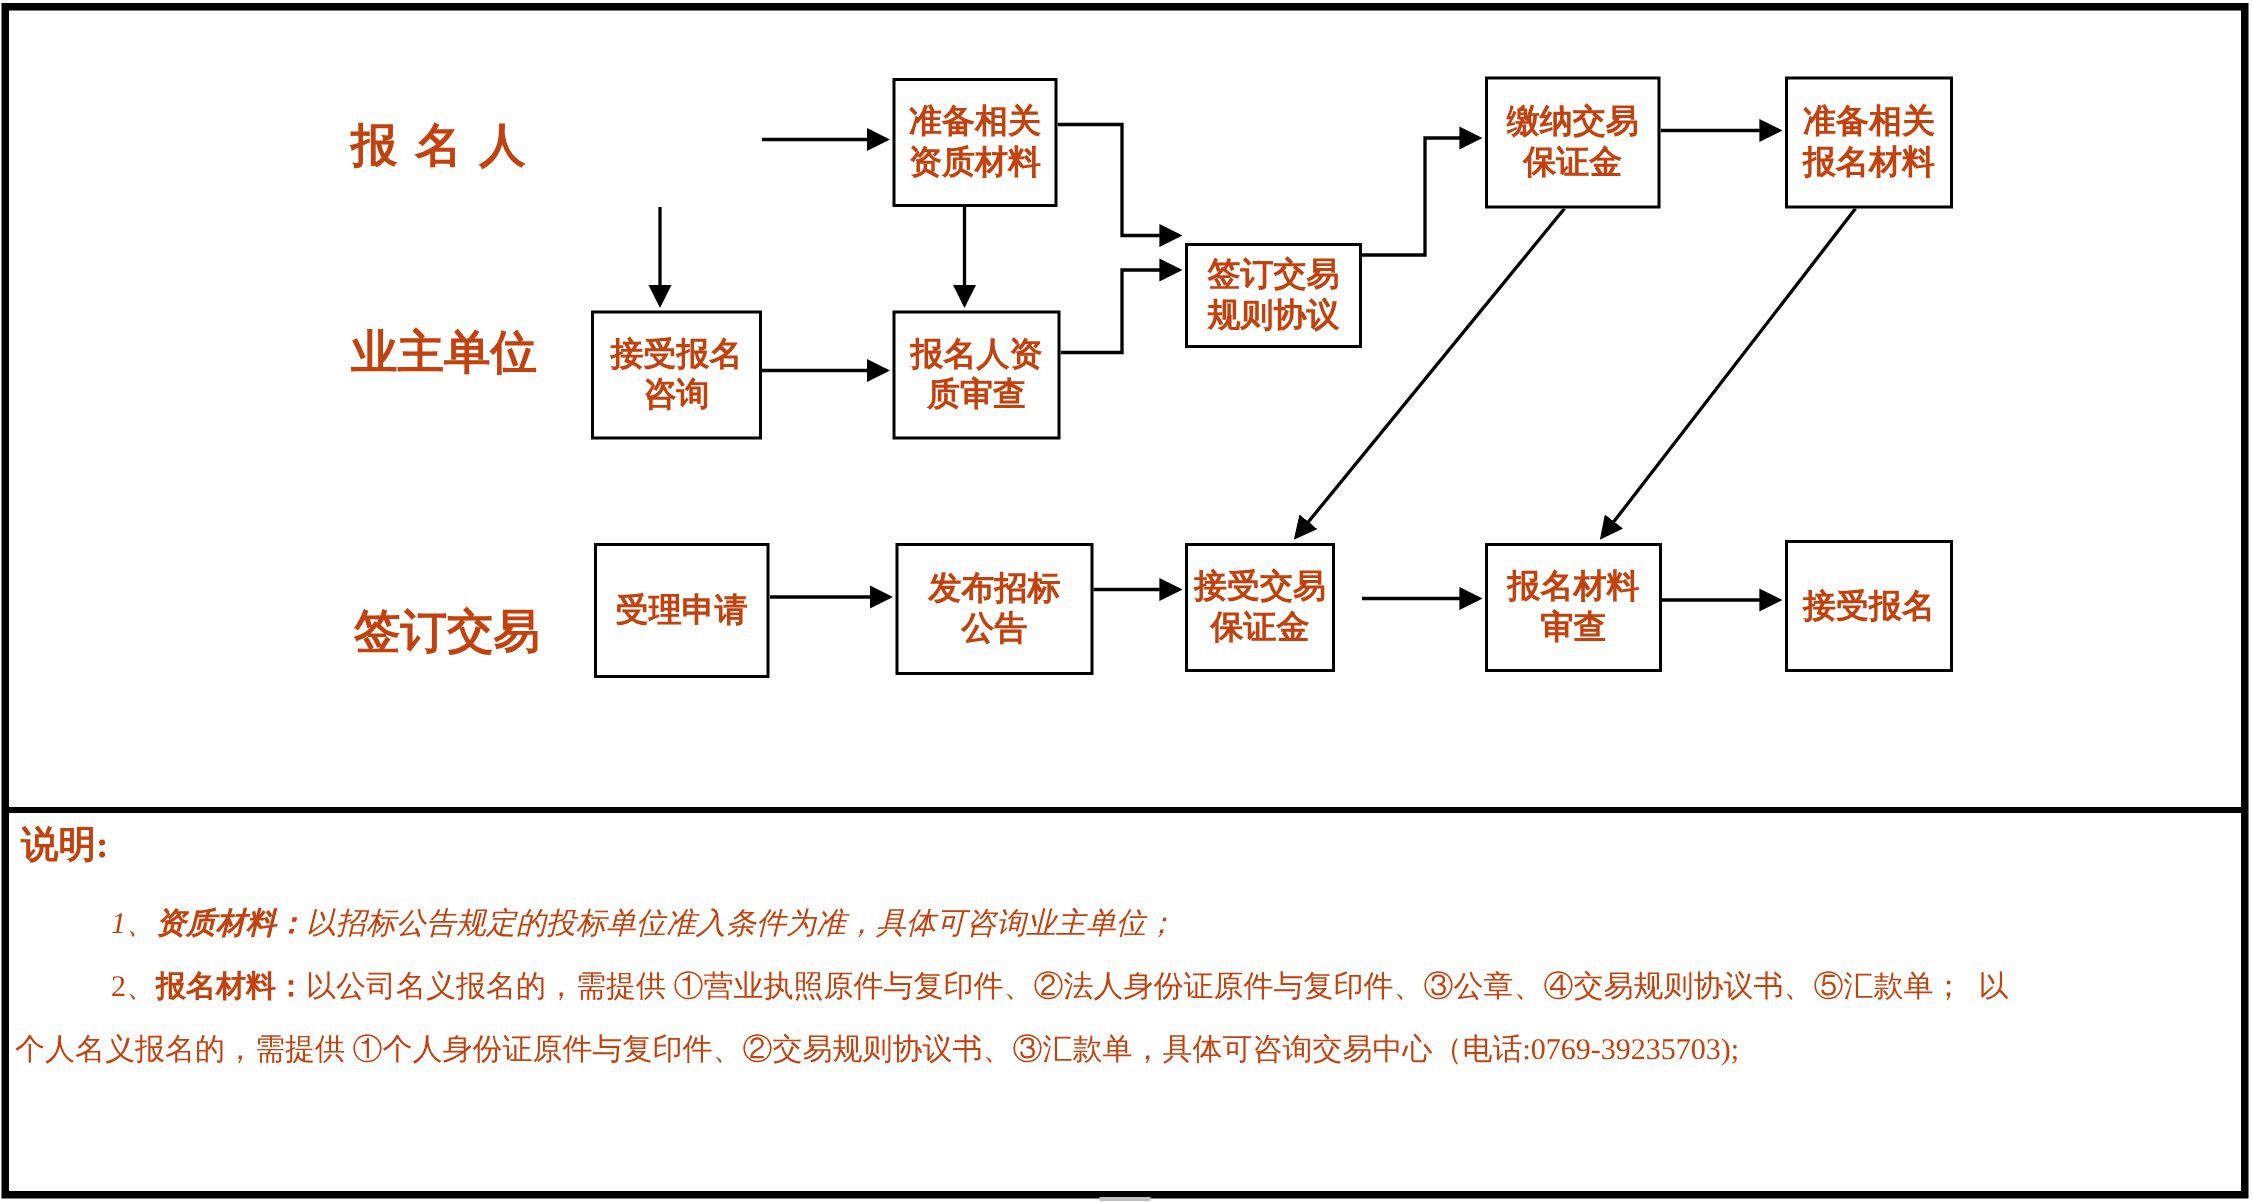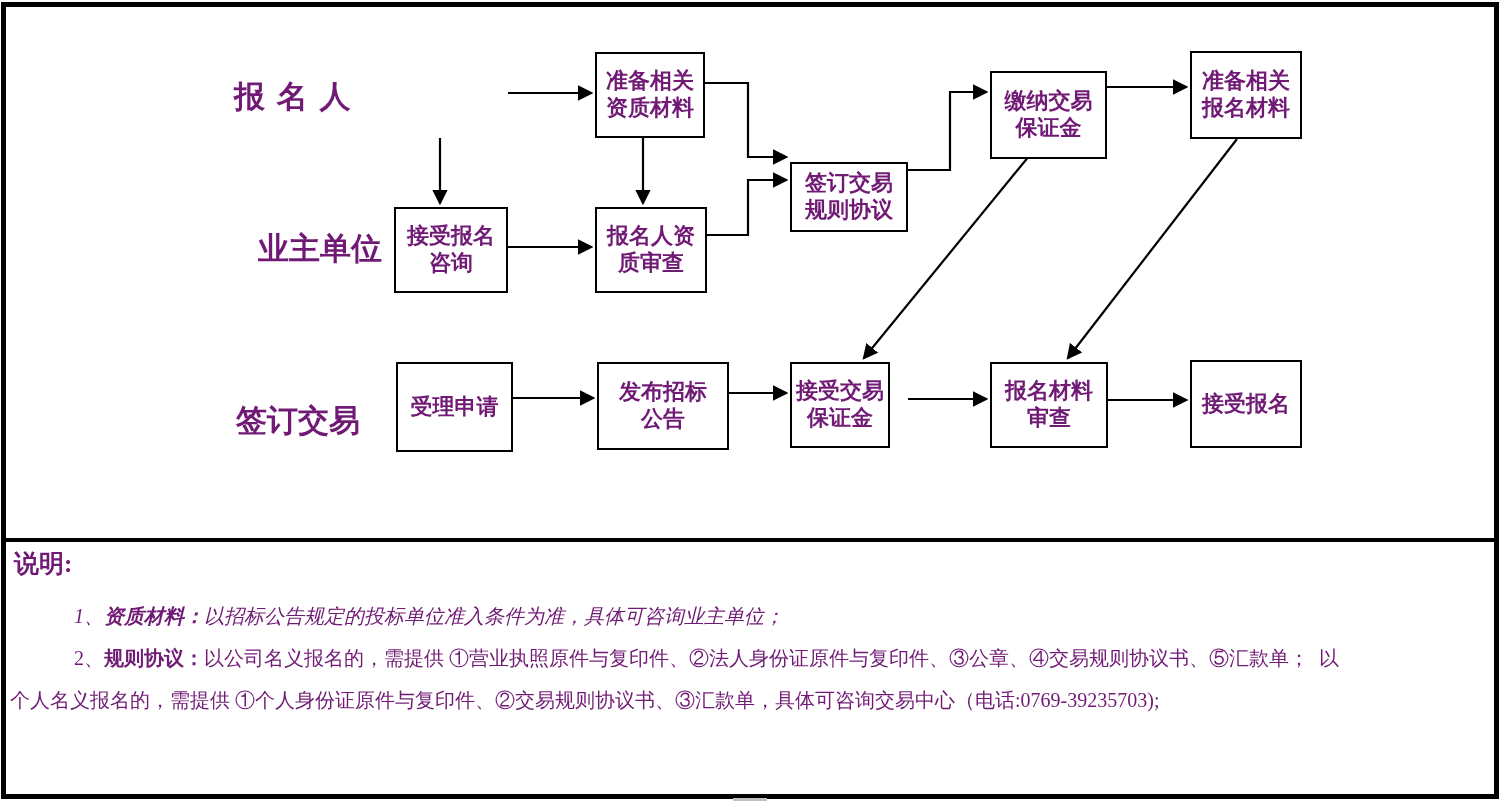--- a/index.html
+++ b/index.html
@@ -1,21 +1,21 @@
 <!DOCTYPE html>
 <html><head>
 <meta charset="utf-8">
 <style>
   html,body{margin:0;padding:0;background:#fff;}
   #stage{
     position:relative;
     width:1501px;height:801px;
     background:#ffffff;
     font-family:"Liberation Serif","DejaVu Serif",serif;
-    color:#701a75;
+    color:#c2410c;
     overflow:hidden;
   }
   .frame{
     position:absolute;
     left:1px;top:2px;right:2px;bottom:2px;
     border:5px solid #000;
   }
   .divider{
     position:absolute;
     left:2px;right:3px;top:538px;height:4px;
@@ -87,26 +87,26 @@
       <path d="M1043,139 L864,358" marker-end="url(#ah)"></path>
       <path d="M1237,139 L1068,358" marker-end="url(#ah)"></path>
       <path d="M513,398 L593,398" marker-end="url(#ah)"></path>
       <path d="M711,393 L786,393" marker-end="url(#ah)"></path>
       <path d="M908,399 L986,399" marker-end="url(#ah)"></path>
       <path d="M1108,400 L1186,400" marker-end="url(#ah)"></path>
     </g>
   </svg>
 
   <div class="lane-label" style="left:234px;top:76px;letter-spacing:2px;">报 名 人</div>
-  <div class="lane-label" style="left:234px;top:228px;margin-left:24px;">业主单位</div>
+  <div class="lane-label" style="left:234px;top:214px;">业主单位</div>
   <div class="lane-label" style="left:236px;top:400px;">签订交易</div>
 
   <div class="node" style="left:595px;top:52px;width:110px;height:86px;">准备相关
 资质材料</div>
-  <div class="node" style="left:990px;top:51px;width:117px;height:88px;margin-top:20px;">缴纳交易
+  <div class="node" style="left:990px;top:51px;width:117px;height:88px;">缴纳交易
 保证金</div>
   <div class="node" style="left:1190px;top:51px;width:112px;height:88px;">准备相关
 报名材料</div>
 
   <div class="node" style="left:790px;top:138px;width:118px;height:70px;margin-top:24px;">签订交易
 规则协议</div>
 
   <div class="node" style="left:394px;top:207px;width:114px;height:86px;">接受报名
 咨询</div>
   <div class="node" style="left:595px;top:207px;width:112px;height:86px;">报名人资
@@ -119,19 +119,19 @@
 保证金</div>
   <div class="node" style="left:990px;top:362px;width:118px;height:86px;">报名材料
 审查</div>
   <div class="node" style="left:1190px;top:360px;width:112px;height:88px;">接受报名</div>
 
   <div class="divider"></div>
 
   <div class="notes">
     <div class="heading">说明:</div>
     <p class="first"><span>1、</span><b>资质材料：</b><span>以招标公告规定的投标单位准入条件为准，具体可咨询业主单位；</span></p>
-    <p><span>2、</span><b>规则协议：</b><span>以公司名义报名的，需提供 ①营业执照原件与复印件、②法人身份证原件与复印件、③公章、④交易规则协议书、⑤汇款单；  以
+    <p><span>2、</span><b>报名材料：</b><span>以公司名义报名的，需提供 ①营业执照原件与复印件、②法人身份证原件与复印件、③公章、④交易规则协议书、⑤汇款单；  以
 个人名义报名的，需提供 ①个人身份证原件与复印件、②交易规则协议书、③汇款单，具体可咨询交易中心（电话:0769-39235703);</span></p>
   </div>
 
   <div class="artifact"></div>
 
 </div>
 
 </body></html>

